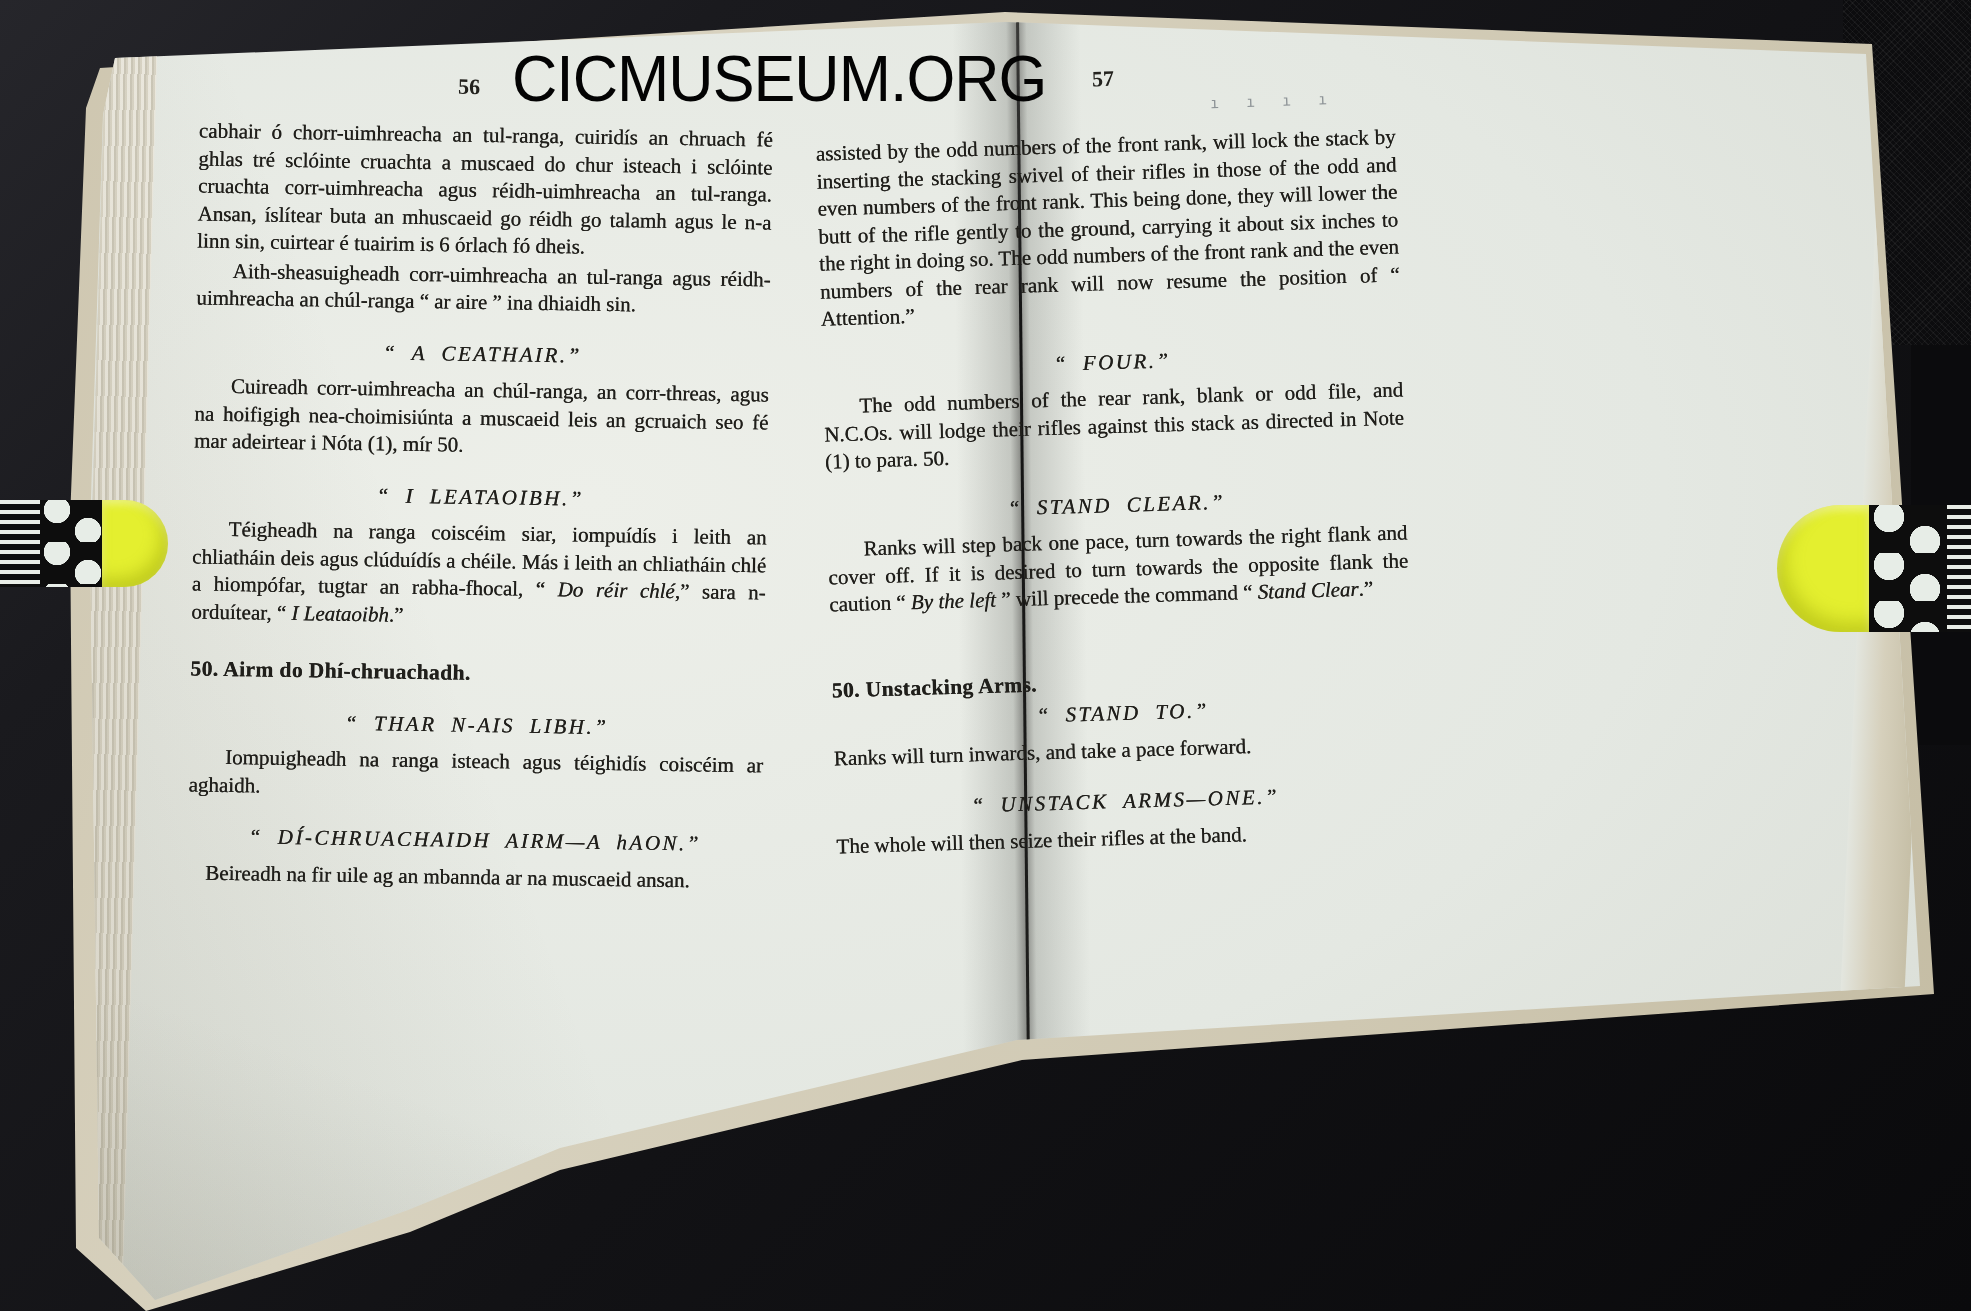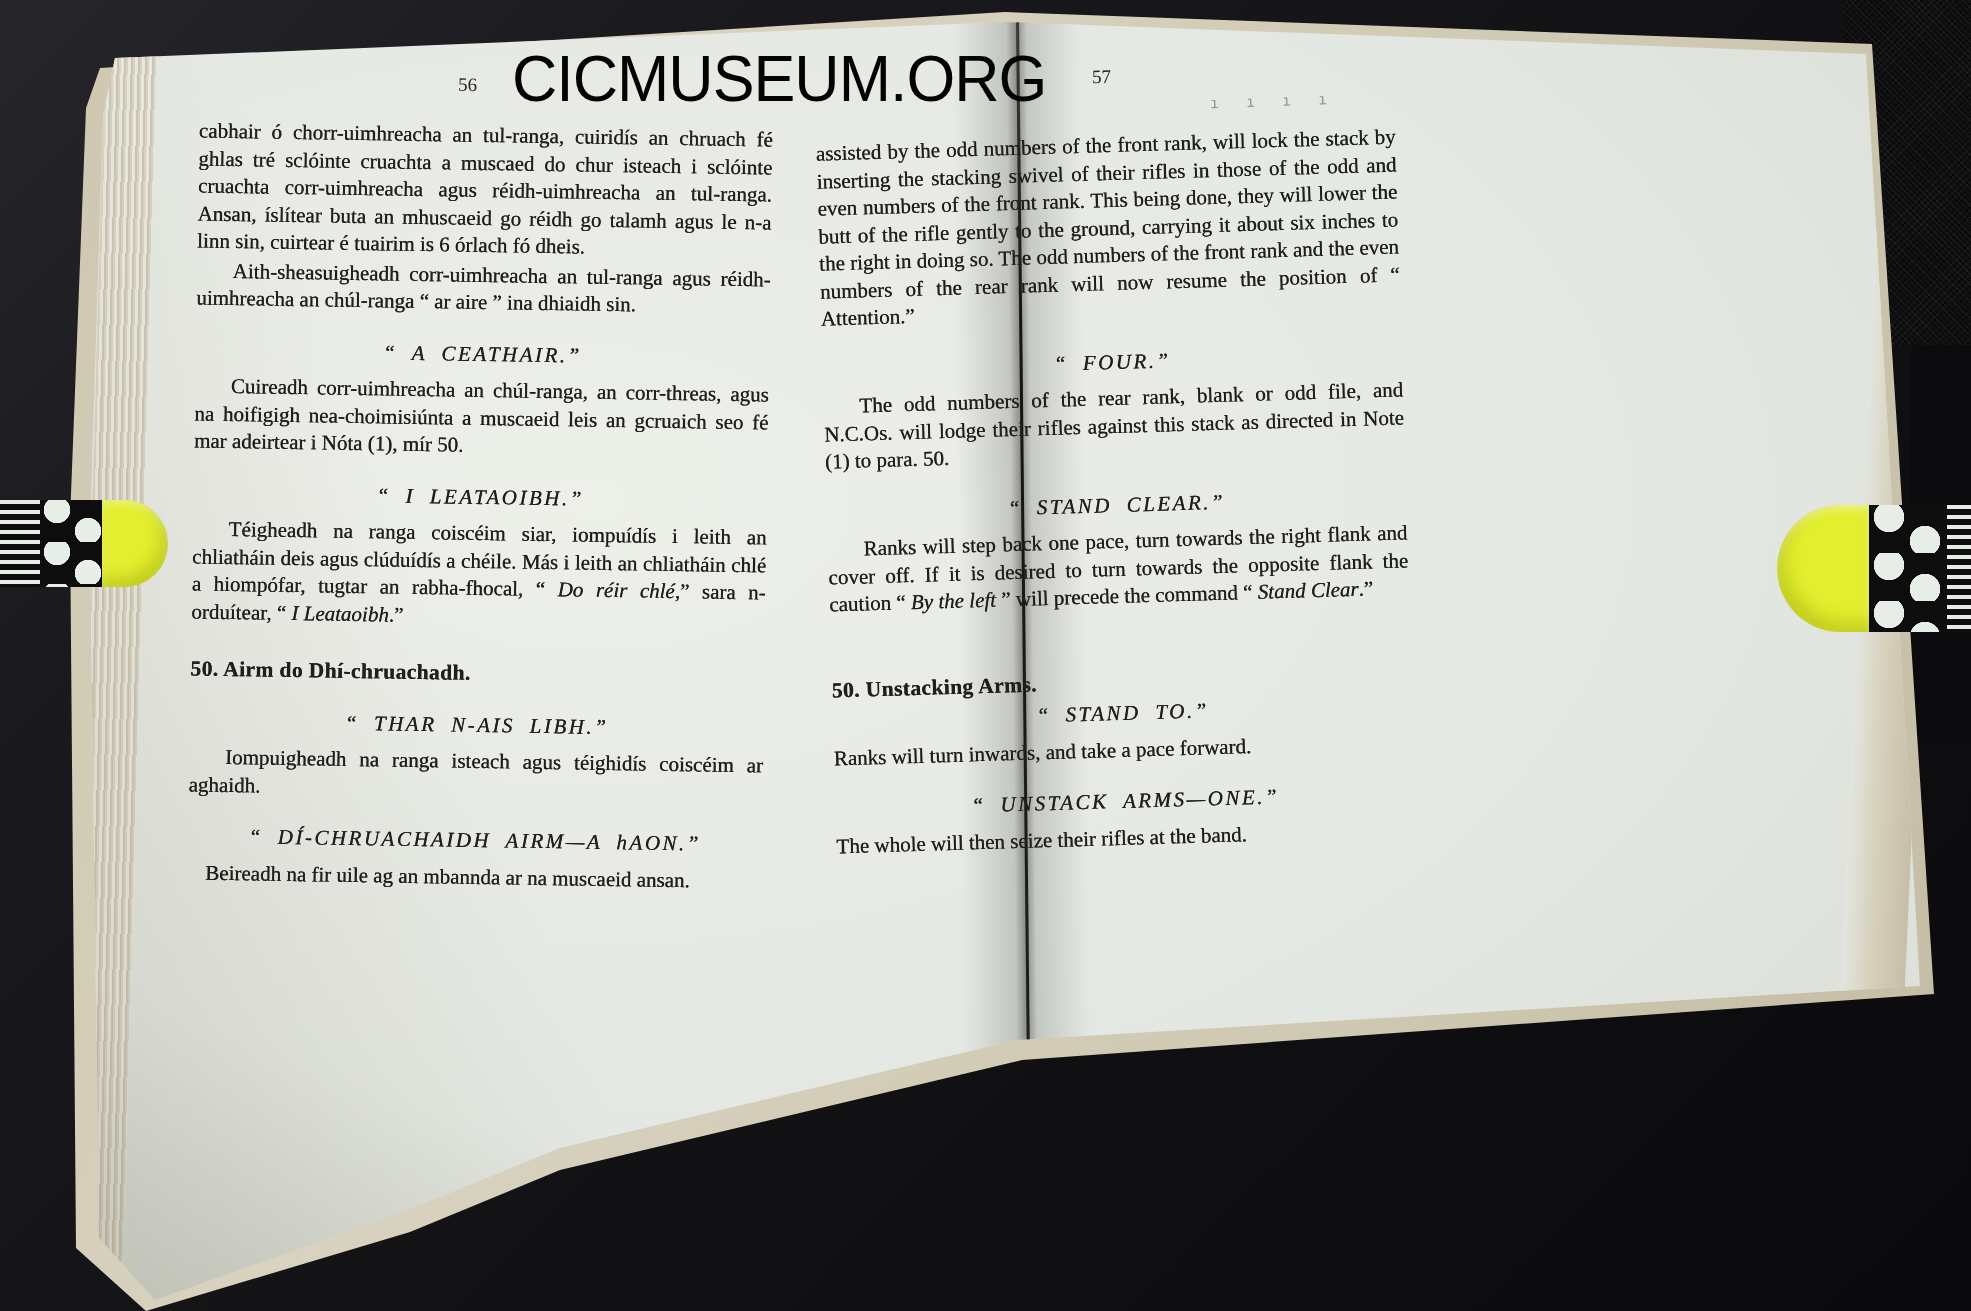--- a/index.html
+++ b/index.html
@@ -60,21 +60,21 @@
   .col{position:absolute;color:#201f1b;font-size:21px;line-height:27.5px;text-align:justify;
        text-shadow:0.3px 0 0 currentColor;}
   .col-left{left:193px;top:120px;width:574px;transform:rotate(0.9deg);}
   .col-right{left:826px;top:130px;width:580px;transform:rotate(-1.7deg);}
   .para{margin:2px 0;text-indent:36px;}
   .para.no-indent{text-indent:0;}
   .para.small-indent{text-indent:18px;}
   .cmd{margin:24px 0 9px;text-align:center;font-style:italic;letter-spacing:2.5px;word-spacing:7px;}
   .section{margin:30px 0 4px;font-weight:bold;font-size:21.5px;letter-spacing:.4px;}
   .gap-top{margin-top:58px;}
-  .pagenum{position:absolute;font-weight:normal;font-size:19px;color:#23221e;}
+  .pagenum{position:absolute;font-weight:bold;font-size:22px;color:#23221e;}
   .pagenum-left{left:458px;top:74px;transform:rotate(1deg);}
   .pagenum-right{left:1092px;top:66px;transform:rotate(-2deg);}
   .pencil-marks{position:absolute;left:1210px;top:92px;color:rgba(70,76,88,.55);
     font-size:15px;letter-spacing:9px;transform:rotate(-2deg);font-family:"DejaVu Sans Mono",monospace;}
   .watermark{
     position:absolute;left:512px;top:42px;z-index:50;color:#030303;
     font-family:"Liberation Sans","DejaVu Sans",sans-serif;font-size:64px;font-weight:400;
     letter-spacing:-1px;transform:scaleX(.98);transform-origin:left;white-space:nowrap;
   }
   

